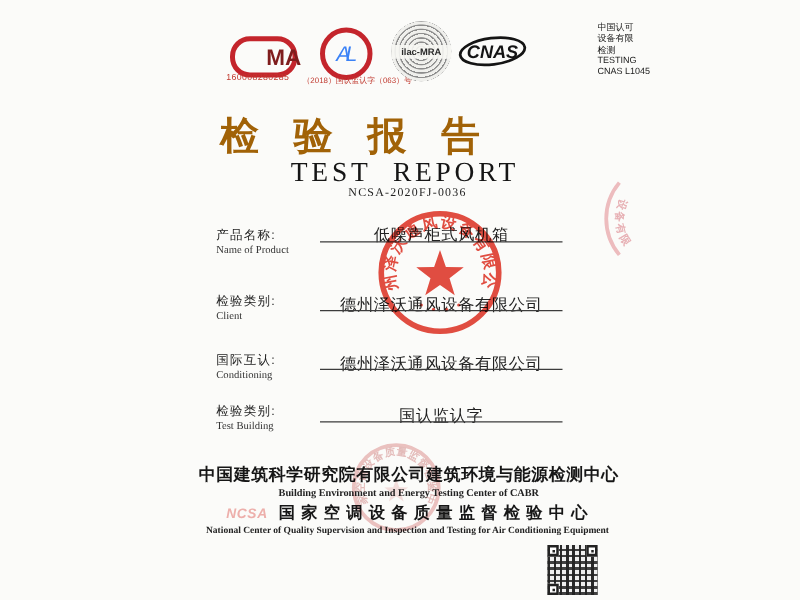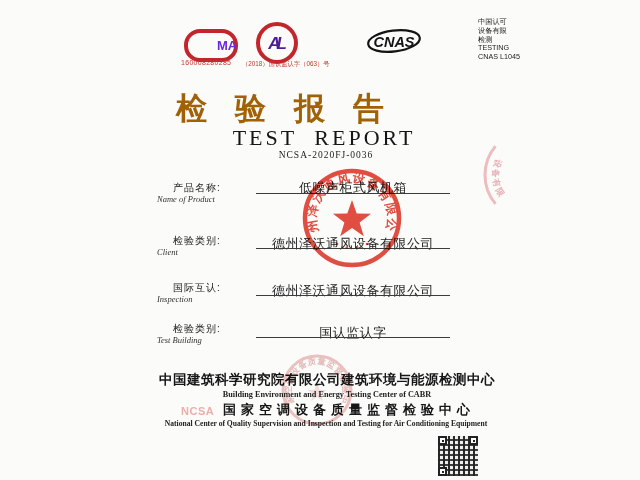--- a/index.html
+++ b/index.html
@@ -5,47 +5,47 @@
   html,body{margin:0;padding:0;}
   #page{
     position:relative;width:640px;height:480px;overflow:hidden;
     background:#fbfbf9;
     font-family:"Liberation Sans",sans-serif;color:#1c1c1c;
   }
   .abs{position:absolute;}
   
   .cma-box{left:184px;top:29px;width:46px;height:25px;border:4px solid #c4252c;border-radius:16px;
     display:flex;align-items:center;justify-content:center;}
-  .cma-letters{color:#6d28d9;font-weight:bold;font-size:13px;letter-spacing:0px;line-height:1;margin-left:32px;}
+  .cma-letters{color:#7f1d1d;font-weight:bold;font-size:18px;letter-spacing:0px;line-height:1;margin-left:32px;}
   .cma-number{left:181px;top:59px;width:60px;color:#c0392f;font-size:7px;letter-spacing:.3px;}
   .cal-circle{left:256px;top:22px;width:34px;height:34px;border:4px solid #c4252c;border-radius:50%;
     display:flex;align-items:center;justify-content:center;}
-  .cal-letters{color:#4c1d95;font-weight:bold;font-style:italic;font-size:17px;letter-spacing:-4px;line-height:1;padding-right:3px;}
+  .cal-letters{color:#3b82f6;font-weight:normal;font-style:italic;font-size:17px;letter-spacing:-4px;line-height:1;padding-right:3px;}
   .cal-caption{left:242px;top:60px;width:90px;color:#c0392f;font-size:6.3px;white-space:nowrap;}
   .ilac-circle{left:313px;top:17px;width:48px;height:48px;border-radius:50%;
     background:repeating-radial-gradient(circle at 50% 50%, #8d8d8d 0 .7px, #efefec 1.4px 3.4px);
     display:flex;align-items:center;justify-content:center;}
   .ilac-band{background:rgba(246,246,243,.9);width:100%;text-align:center;font-size:7.5px;font-weight:bold;color:#2a2a2a;padding:1px 0;}
   .cnas-wrap{left:366px;top:24px;width:56px;height:34px;text-decoration:underline;}
   .accred{left:430px;top:18px;font-size:7.2px;line-height:8.8px;font-weight:normal;color:#1b1b1b;margin-left:48px;}
   
   .title-zh{left:176px;top:88px;font-size:31px;font-weight:600;letter-spacing:28px;white-space:nowrap;color:#a16207;}
   .title-en{left:0;top:125px;width:648px;text-align:center;font-family:"Liberation Serif",serif;
     font-size:22px;letter-spacing:3px;word-spacing:9px;color:#151515;}
   .report-no{left:0;top:150px;width:652px;text-align:center;font-family:"Liberation Serif",serif;
     font-size:9.5px;letter-spacing:1px;color:#222;}
   
   .f-label{left:173px;font-size:10px;color:#222;letter-spacing:1px;}
-  .f-en{left:157px;font-size:8.5px;font-family:"Liberation Serif",serif;color:#333;font-style:italic;}
+  .f-en{left:173px;font-size:8.5px;font-family:"Liberation Serif",serif;color:#333;}
   .f-line{left:256px;width:194px;border-top:1px solid #3c3c3c;height:0;}
   .f-value{left:256px;width:194px;text-align:center;font-size:13px;color:#222;letter-spacing:.5px;white-space:nowrap;}
   
   .foot-zh1{left:7px;top:371px;width:640px;text-align:center;font-size:13.5px;font-weight:bold;letter-spacing:.5px;color:#161616;}
   .foot-en1{left:7px;top:390px;width:640px;text-align:center;font-family:"Liberation Serif",serif;font-size:8.2px;font-weight:bold;color:#222;}
-  .ncsa-logo{left:181px;top:405px;font-size:11px;font-weight:bold;color:#edafab;letter-spacing:.5px;}
+  .ncsa-logo{left:181px;top:405px;font-size:11px;font-weight:bold;font-style:italic;color:#edafab;letter-spacing:.5px;}
   .foot-zh2{left:223px;top:401px;font-size:13px;font-weight:bold;letter-spacing:5px;white-space:nowrap;color:#161616;}
   .foot-en2{left:-4px;top:419px;width:660px;text-align:center;font-family:"Liberation Serif",serif;font-size:7.6px;font-weight:bold;color:#222;}
   
   .seal{mix-blend-mode:multiply;}
   
   .qr{left:438px;top:436px;width:40px;height:40px;
     background:
       repeating-linear-gradient(0deg, rgba(34,34,34,.85) 0 2px, transparent 2px 5px),
       repeating-linear-gradient(90deg, #2a2a2a 0 2px, #efefef 2px 5px);
   }
@@ -61,20 +61,23 @@
   <div class="abs cma-box">
     <span class="cma-letters">MA</span>
   </div>
   <div class="abs cma-number">160008280285</div>
 
   <div class="abs cal-circle">
     <span class="cal-letters">AL</span>
   </div>
   <div class="abs cal-caption">（2018）国认监认字（063）号</div>
 
+  <div class="abs ilac-circle">
+    <div class="ilac-band">ilac-MRA</div>
+  </div>
 
   <div class="abs cnas-wrap">
     <svg width="56" height="34" viewBox="0 0 56 34">
       <ellipse cx="28" cy="17" rx="26" ry="10.5" fill="none" stroke="#141414" stroke-width="2.2" transform="rotate(-7 28 17)"></ellipse>
       <text x="28" y="22.5" text-anchor="middle" font-family="Liberation Sans, sans-serif" font-size="14.5" font-weight="bold" font-style="italic" fill="#141414">CNAS</text>
     </svg>
   </div>
 
   <div class="abs accred">
     <div>中国认可</div>
@@ -92,21 +95,21 @@
   <div class="abs f-en" style="top:194px">Name of Product</div>
   <div class="abs f-value" style="top:179px">低噪声柜式风机箱</div>
   <div class="abs f-line" style="top:193px"></div>
 
   <div class="abs f-label" style="top:234px">检验类别:</div>
   <div class="abs f-en" style="top:247px">Client</div>
   <div class="abs f-value" style="top:235px">德州泽沃通风设备有限公司</div>
   <div class="abs f-line" style="top:248px"></div>
 
   <div class="abs f-label" style="top:281px">国际互认:</div>
-  <div class="abs f-en" style="top:294px">Inspection</div>
+  <div class="abs f-en" style="top:294px">Conditioning</div>
   <div class="abs f-value" style="top:282px">德州泽沃通风设备有限公司</div>
   <div class="abs f-line" style="top:295px"></div>
 
   <div class="abs f-label" style="top:322px">检验类别:</div>
   <div class="abs f-en" style="top:335px">Test Building</div>
   <div class="abs f-value" style="top:324px">国认监认字</div>
   <div class="abs f-line" style="top:337px"></div>
 
   <div class="abs seal" style="left:292px;top:158px">
     <svg width="120" height="120" viewBox="0 0 120 120" style="opacity:.9">

